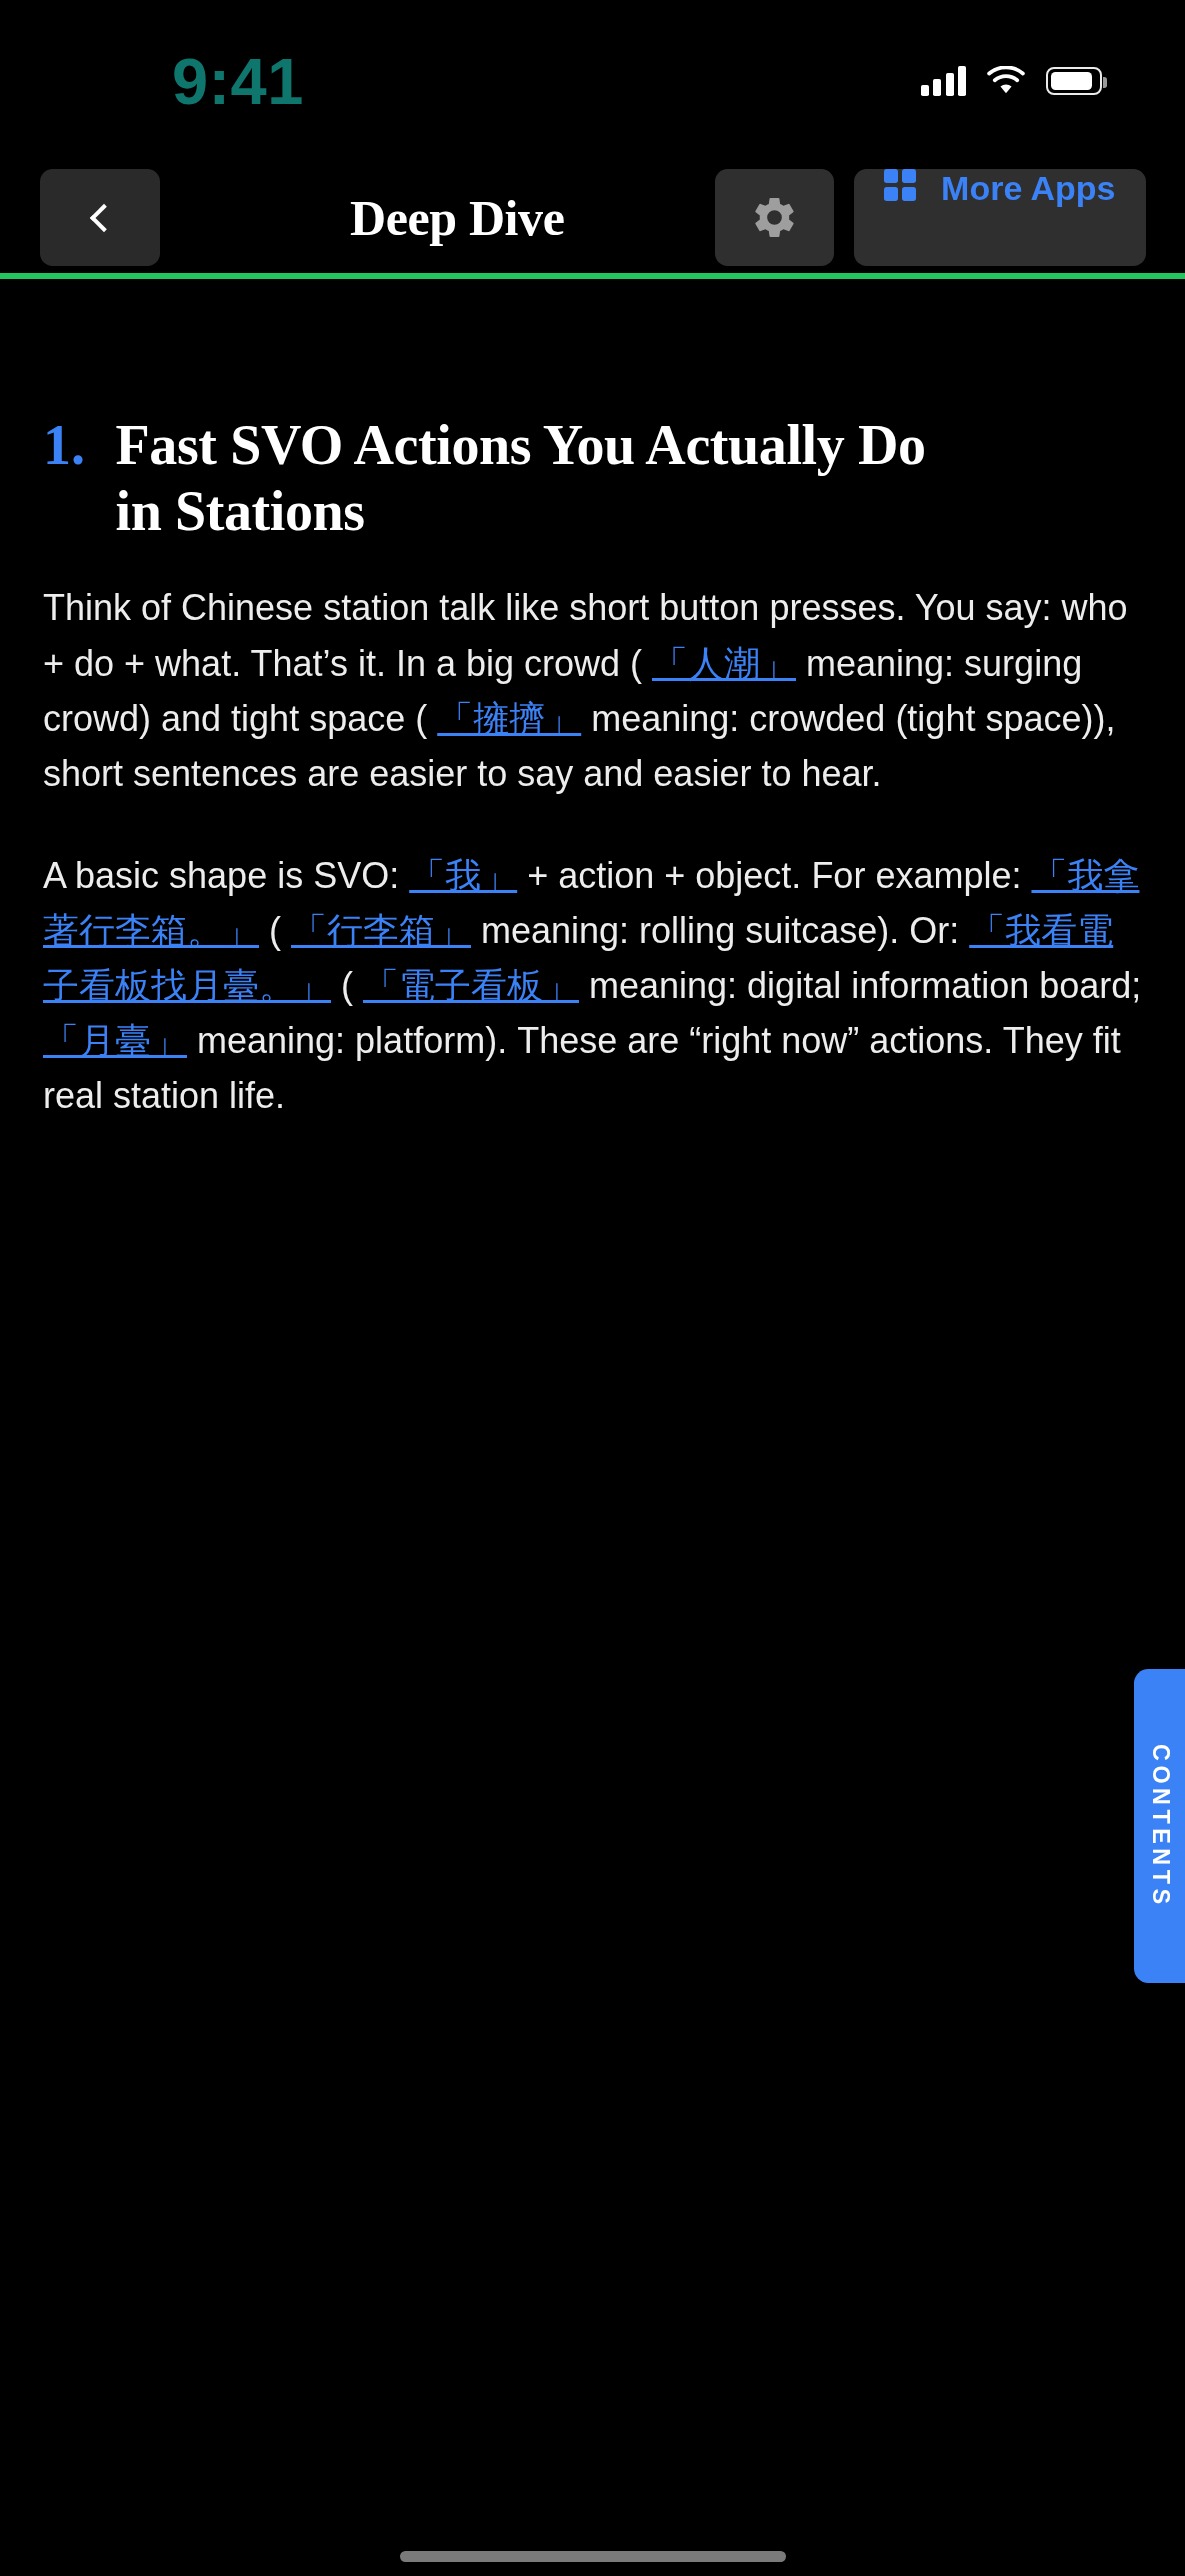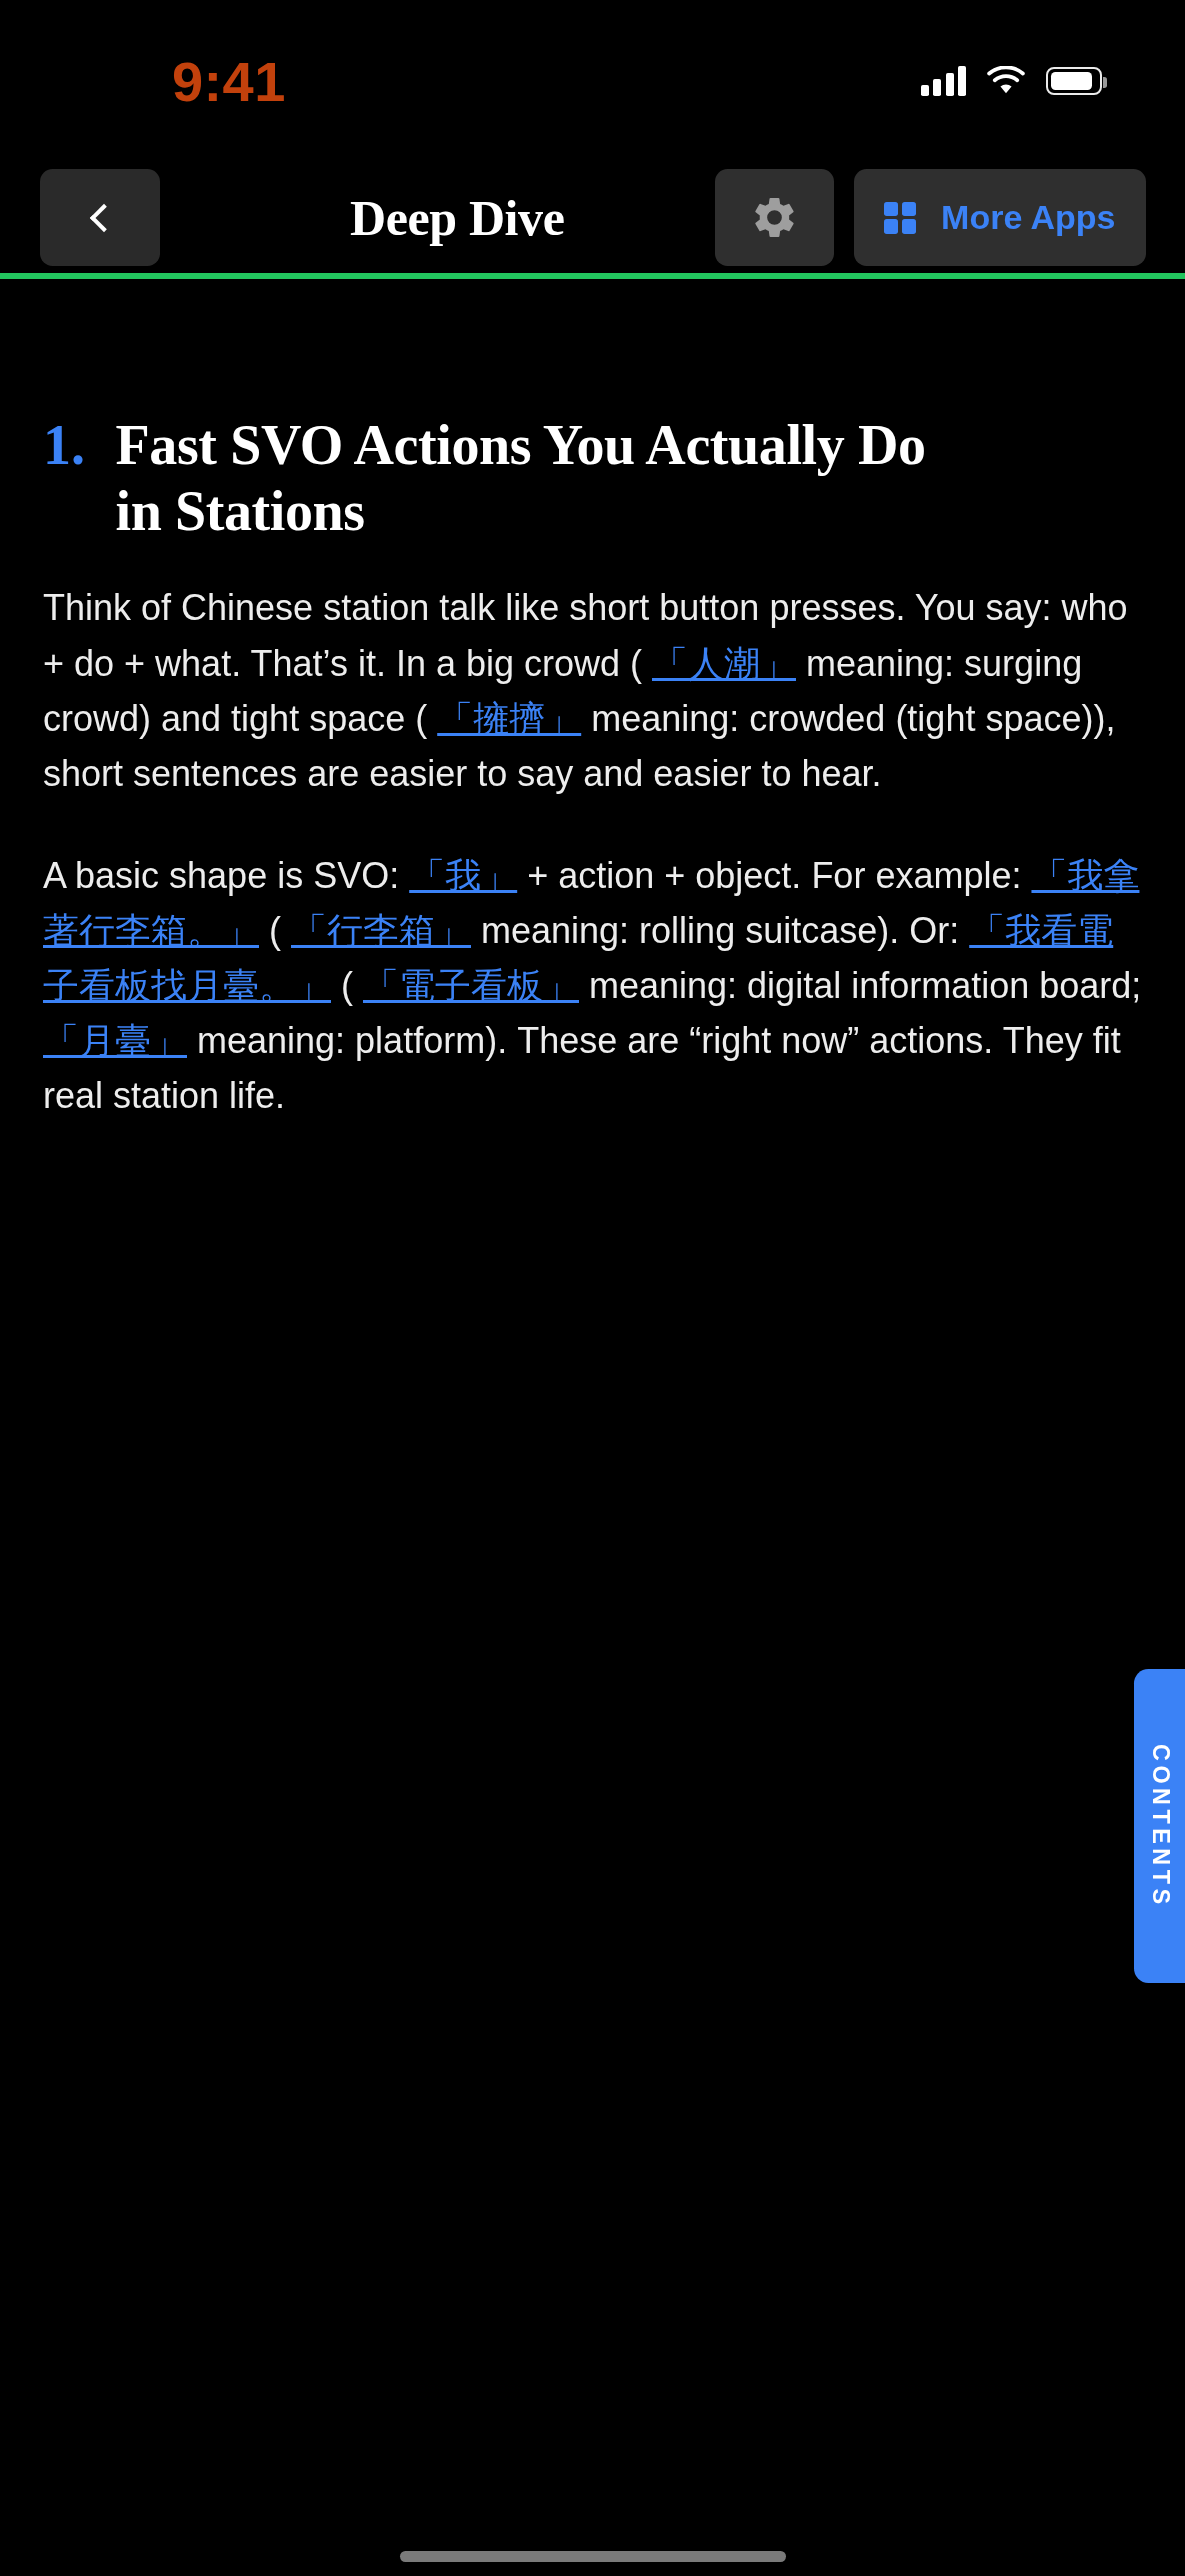--- a/index.html
+++ b/index.html
@@ -19,25 +19,25 @@
   
   .status-bar {
     height: 162px;
     display: flex;
     align-items: center;
     justify-content: space-between;
     padding: 0 75px 0 0;
     position: relative;
   }
   .status-time {
-    font-size: 56px;
+    font-size: 65px;
     font-weight: 600;
     letter-spacing: 0.4px;
     margin-left: 172px;
-    color: #c2410c;
+    color: #0f766e;
     font-family: "Liberation Sans", sans-serif;
   }
   .status-right {
     display: flex;
     align-items: center;
     gap: 20px;
     margin-right: 9px;
   }
   
   .sig {
@@ -128,21 +128,20 @@
     display: flex;
     align-items: center;
     justify-content: center;
     flex: 0 0 auto;
   }
   .nav-more {
     height: 97px;
     background: #2f2f2f;
     border-radius: 12.6px;
     display: flex;
-    align-items: center;
     gap: 25px;
     padding: 0 30.5px;
     margin-left: 20px;
     flex: 0 0 auto;
   }
   .grid-icon {
     width: 32px; height: 32px;
     display: grid;
     grid-template-columns: 14.4px 14.4px;
     grid-template-rows: 14.4px 14.4px;

